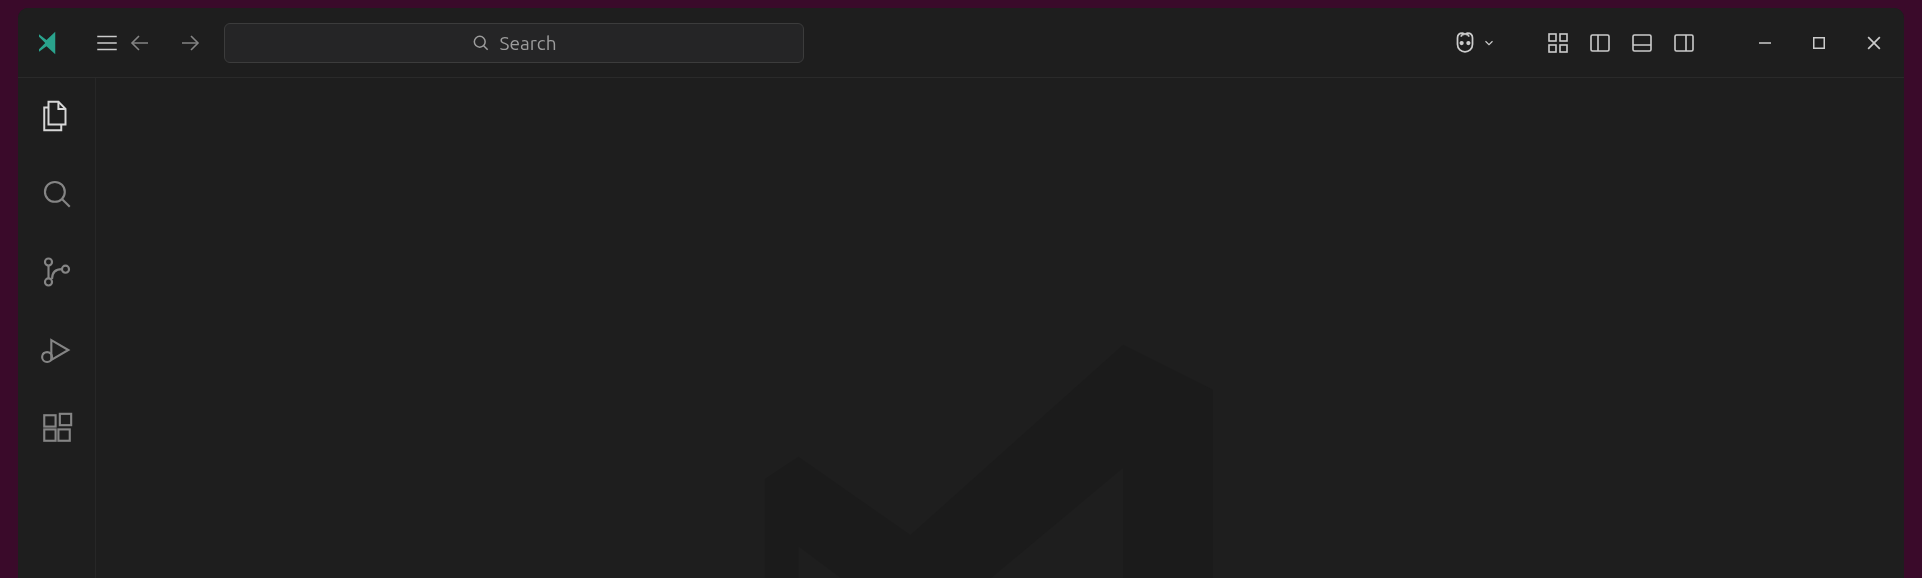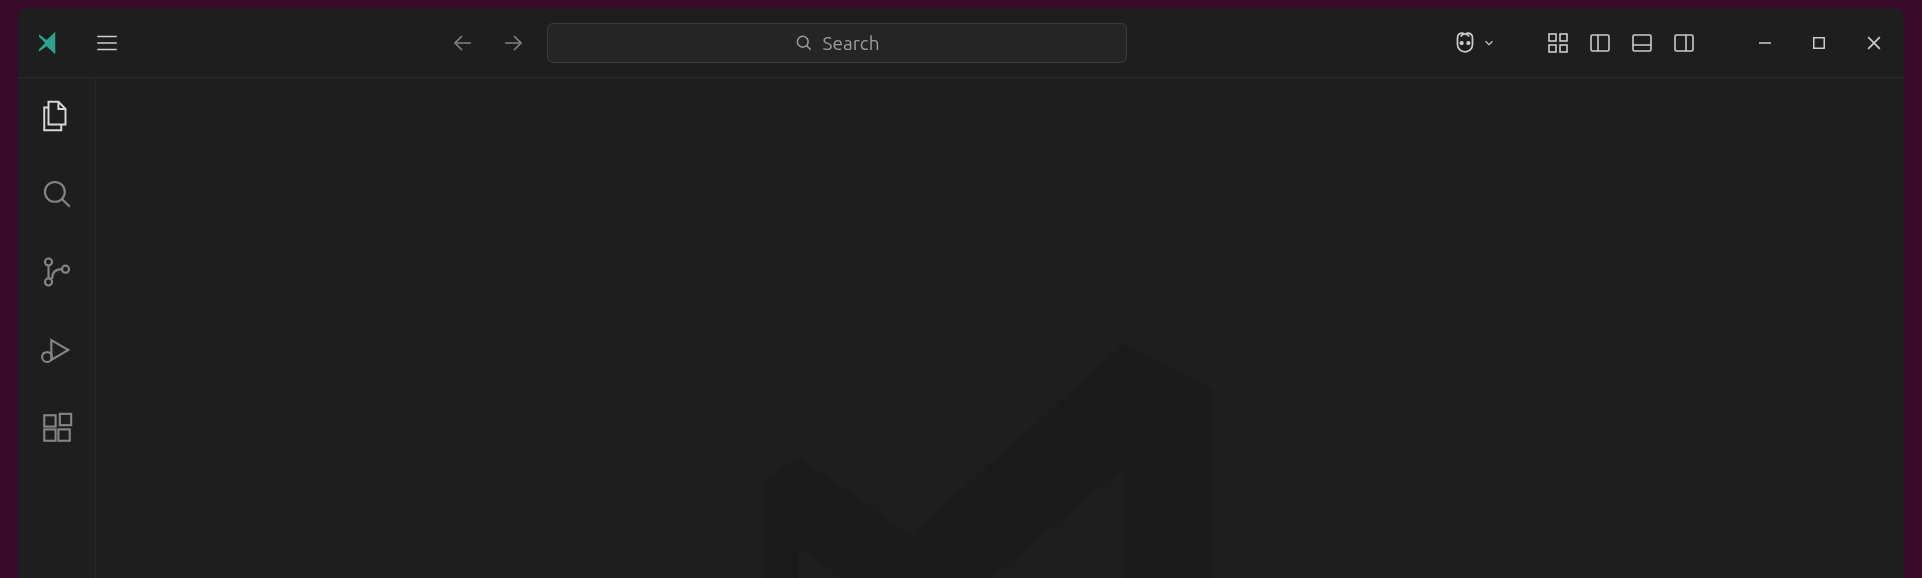--- a/index.html
+++ b/index.html
@@ -34,21 +34,21 @@
       display: flex;
       align-items: center;
       gap: 26px;
     }
     .app-icon { display: flex; align-items: center; justify-content: center; }
     .hamburger { display: flex; align-items: center; justify-content: center; cursor: pointer; padding: 4px; }
     .titlebar-center {
       flex: 1;
       display: flex;
       align-items: center;
-      justify-content: center;
+      justify-content: flex-start;
       gap: 18px;
     }
     .nav-arrows { display: flex; gap: 18px; align-items: center; }
     .nav-arrow { cursor: pointer; display: flex; padding: 4px; color: #858585; }
     .search-box {
       width: 580px;
       height: 40px;
       background: #252526;
       border: 1px solid #3c3c3c;
       border-radius: 6px;

